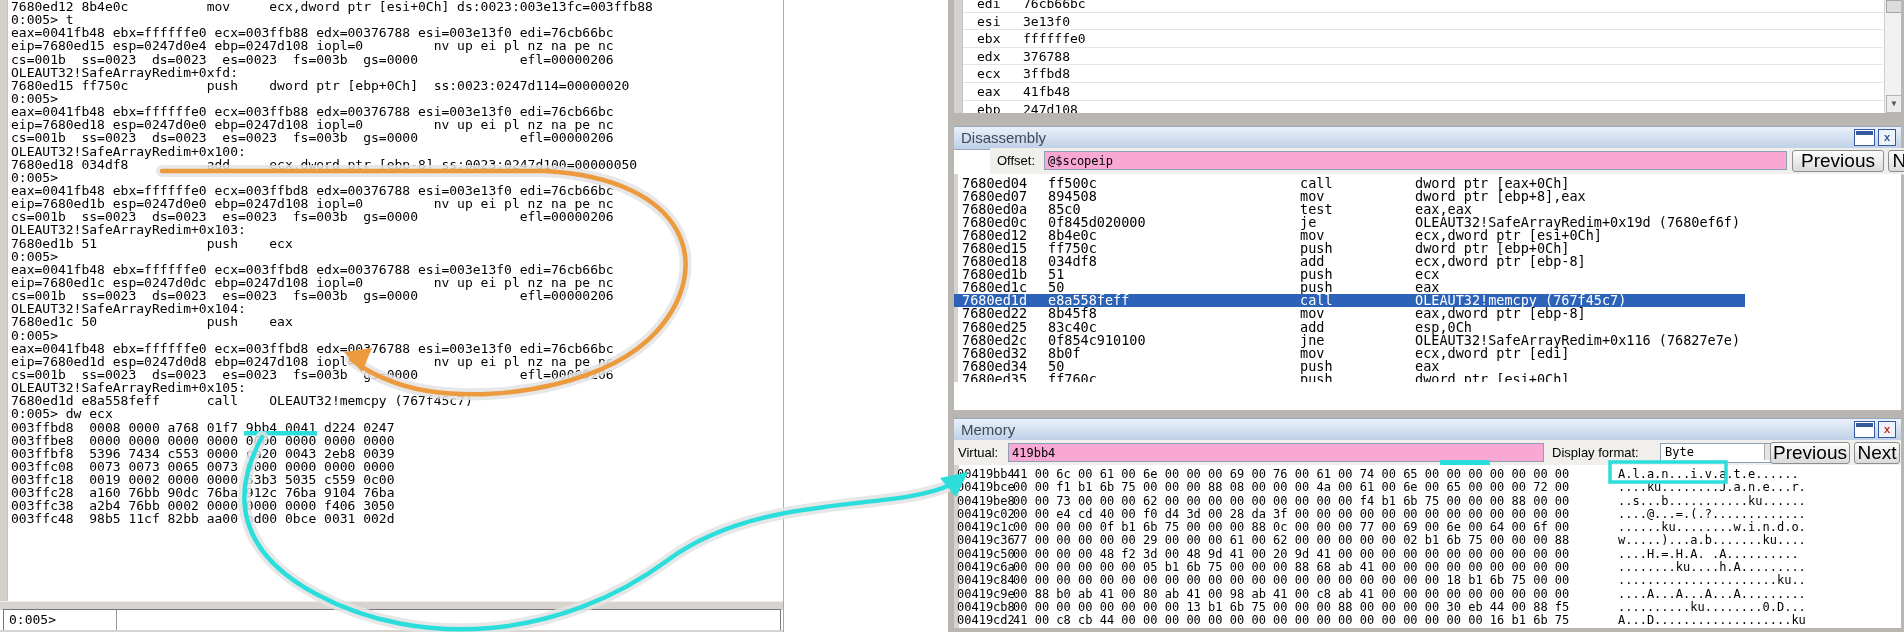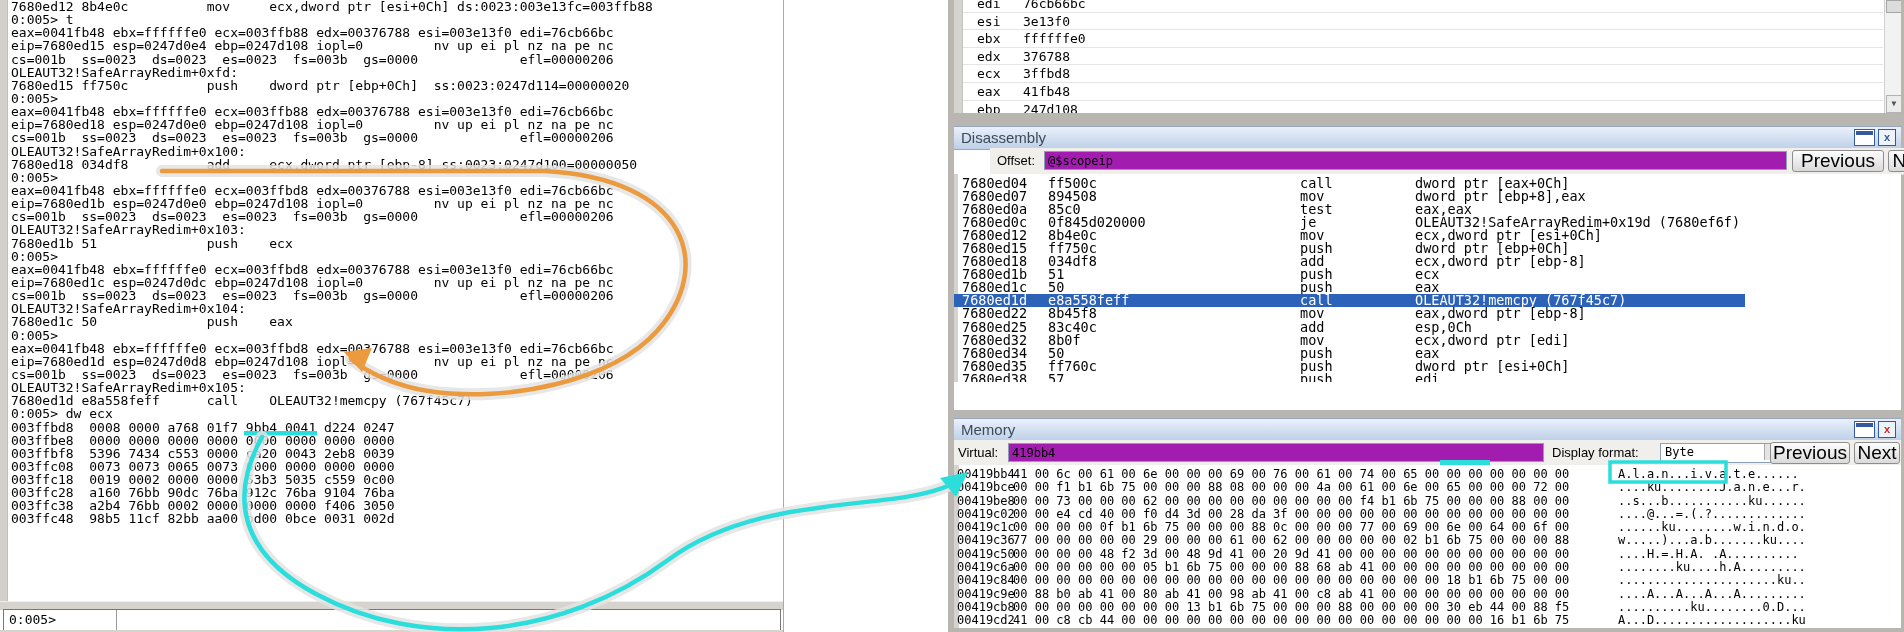--- a/index.html
+++ b/index.html
@@ -42,21 +42,21 @@
   .tbtns{position:absolute;right:5px;top:2px;display:flex;gap:3px;}
   .tbtn-win{width:19px;height:15px;background:#fff;border:1px solid #35599c;position:relative;}
   .tbtn-win::before{content:"";position:absolute;left:1px;right:1px;top:1px;height:4px;background:#35599c;}
   .tbtn-x{width:16px;height:15px;background:#eef2f9;border:1px solid #35599c;color:#35599c;
           font-family:"Liberation Sans",sans-serif;font-weight:bold;font-size:11px;text-align:center;line-height:14px;}
   .tbtn-x.red{color:#c52b20;}
 
   
   .toolbar{position:absolute;left:954px;width:947px;background:#f0efec;border-bottom:1px solid #d2d2d2;}
   .tb-label{position:absolute;font-family:"Liberation Sans",sans-serif;font-size:13px;color:#000;top:5px;}
-  .tb-input{position:absolute;top:3px;height:17px;border:1px solid #89a0b6;background:#a21caf;
+  .tb-input{position:absolute;top:3px;height:17px;border:1px solid #89a0b6;background:#f9a8d4;
             font:12px "DejaVu Sans Mono",monospace;padding:0 3px;outline:none;}
   .btn{position:absolute;top:2px;height:20px;background:linear-gradient(#fdfdfd,#dadada);border:1px solid #8d8d8d;
        border-radius:3px;font-family:"Liberation Sans",sans-serif;font-size:19px;text-align:center;line-height:19px;}
   #combo{position:absolute;left:706px;top:3px;width:120px;height:18px;border:1px solid #89a0b6;background:#fff;}
   #combo-text{position:absolute;left:4px;top:1px;font:12px "DejaVu Sans Mono",monospace;}
   #combo-arrow{position:absolute;right:0;top:0;width:16px;height:16px;background:#e4e4e4;border-left:1px solid #aaa;
                font-size:8px;text-align:center;line-height:15px;color:#333;}
 
   
   #dis-list{position:absolute;left:954px;top:174px;width:947px;height:208px;background:#fff;overflow:hidden;}
@@ -199,20 +199,21 @@
         <div class="dline"><span class="d-addr">7680ed0a</span><span class="d-bytes">85c0</span><span class="d-mn">test</span><span class="d-ops">eax,eax</span></div>
         <div class="dline"><span class="d-addr">7680ed0c</span><span class="d-bytes">0f845d020000</span><span class="d-mn">je</span><span class="d-ops">OLEAUT32!SafeArrayRedim+0x19d (7680ef6f)</span></div>
         <div class="dline"><span class="d-addr">7680ed12</span><span class="d-bytes">8b4e0c</span><span class="d-mn">mov</span><span class="d-ops">ecx,dword ptr [esi+0Ch]</span></div>
         <div class="dline"><span class="d-addr">7680ed15</span><span class="d-bytes">ff750c</span><span class="d-mn">push</span><span class="d-ops">dword ptr [ebp+0Ch]</span></div>
         <div class="dline"><span class="d-addr">7680ed18</span><span class="d-bytes">034df8</span><span class="d-mn">add</span><span class="d-ops">ecx,dword ptr [ebp-8]</span></div>
         <div class="dline"><span class="d-addr">7680ed1b</span><span class="d-bytes">51</span><span class="d-mn">push</span><span class="d-ops">ecx</span></div>
         <div class="dline"><span class="d-addr">7680ed1c</span><span class="d-bytes">50</span><span class="d-mn">push</span><span class="d-ops">eax</span></div>
         <div class="dline hl"><span class="d-addr">7680ed1d</span><span class="d-bytes">e8a558feff</span><span class="d-mn">call</span><span class="d-ops">OLEAUT32!memcpy (767f45c7)</span></div>
         <div class="dline"><span class="d-addr">7680ed22</span><span class="d-bytes">8b45f8</span><span class="d-mn">mov</span><span class="d-ops">eax,dword ptr [ebp-8]</span></div>
         <div class="dline"><span class="d-addr">7680ed25</span><span class="d-bytes">83c40c</span><span class="d-mn">add</span><span class="d-ops">esp,0Ch</span></div>
+        <div class="dline"><span class="d-addr">7680ed2c</span><span class="d-bytes">0f854c910100</span><span class="d-mn">jne</span><span class="d-ops">OLEAUT32!SafeArrayRedim+0x116 (76827e7e)</span></div>
         <div class="dline"><span class="d-addr">7680ed32</span><span class="d-bytes">8b0f</span><span class="d-mn">mov</span><span class="d-ops">ecx,dword ptr [edi]</span></div>
         <div class="dline"><span class="d-addr">7680ed34</span><span class="d-bytes">50</span><span class="d-mn">push</span><span class="d-ops">eax</span></div>
         <div class="dline"><span class="d-addr">7680ed35</span><span class="d-bytes">ff760c</span><span class="d-mn">push</span><span class="d-ops">dword ptr [esi+0Ch]</span></div>
         <div class="dline"><span class="d-addr">7680ed38</span><span class="d-bytes">57</span><span class="d-mn">push</span><span class="d-ops">edi</span></div>
       </div>
   </div>
 
   <div class="ptitle" style="top:418px;">
     <span class="ptitle-text">Memory</span>
     <span class="tbtns">

